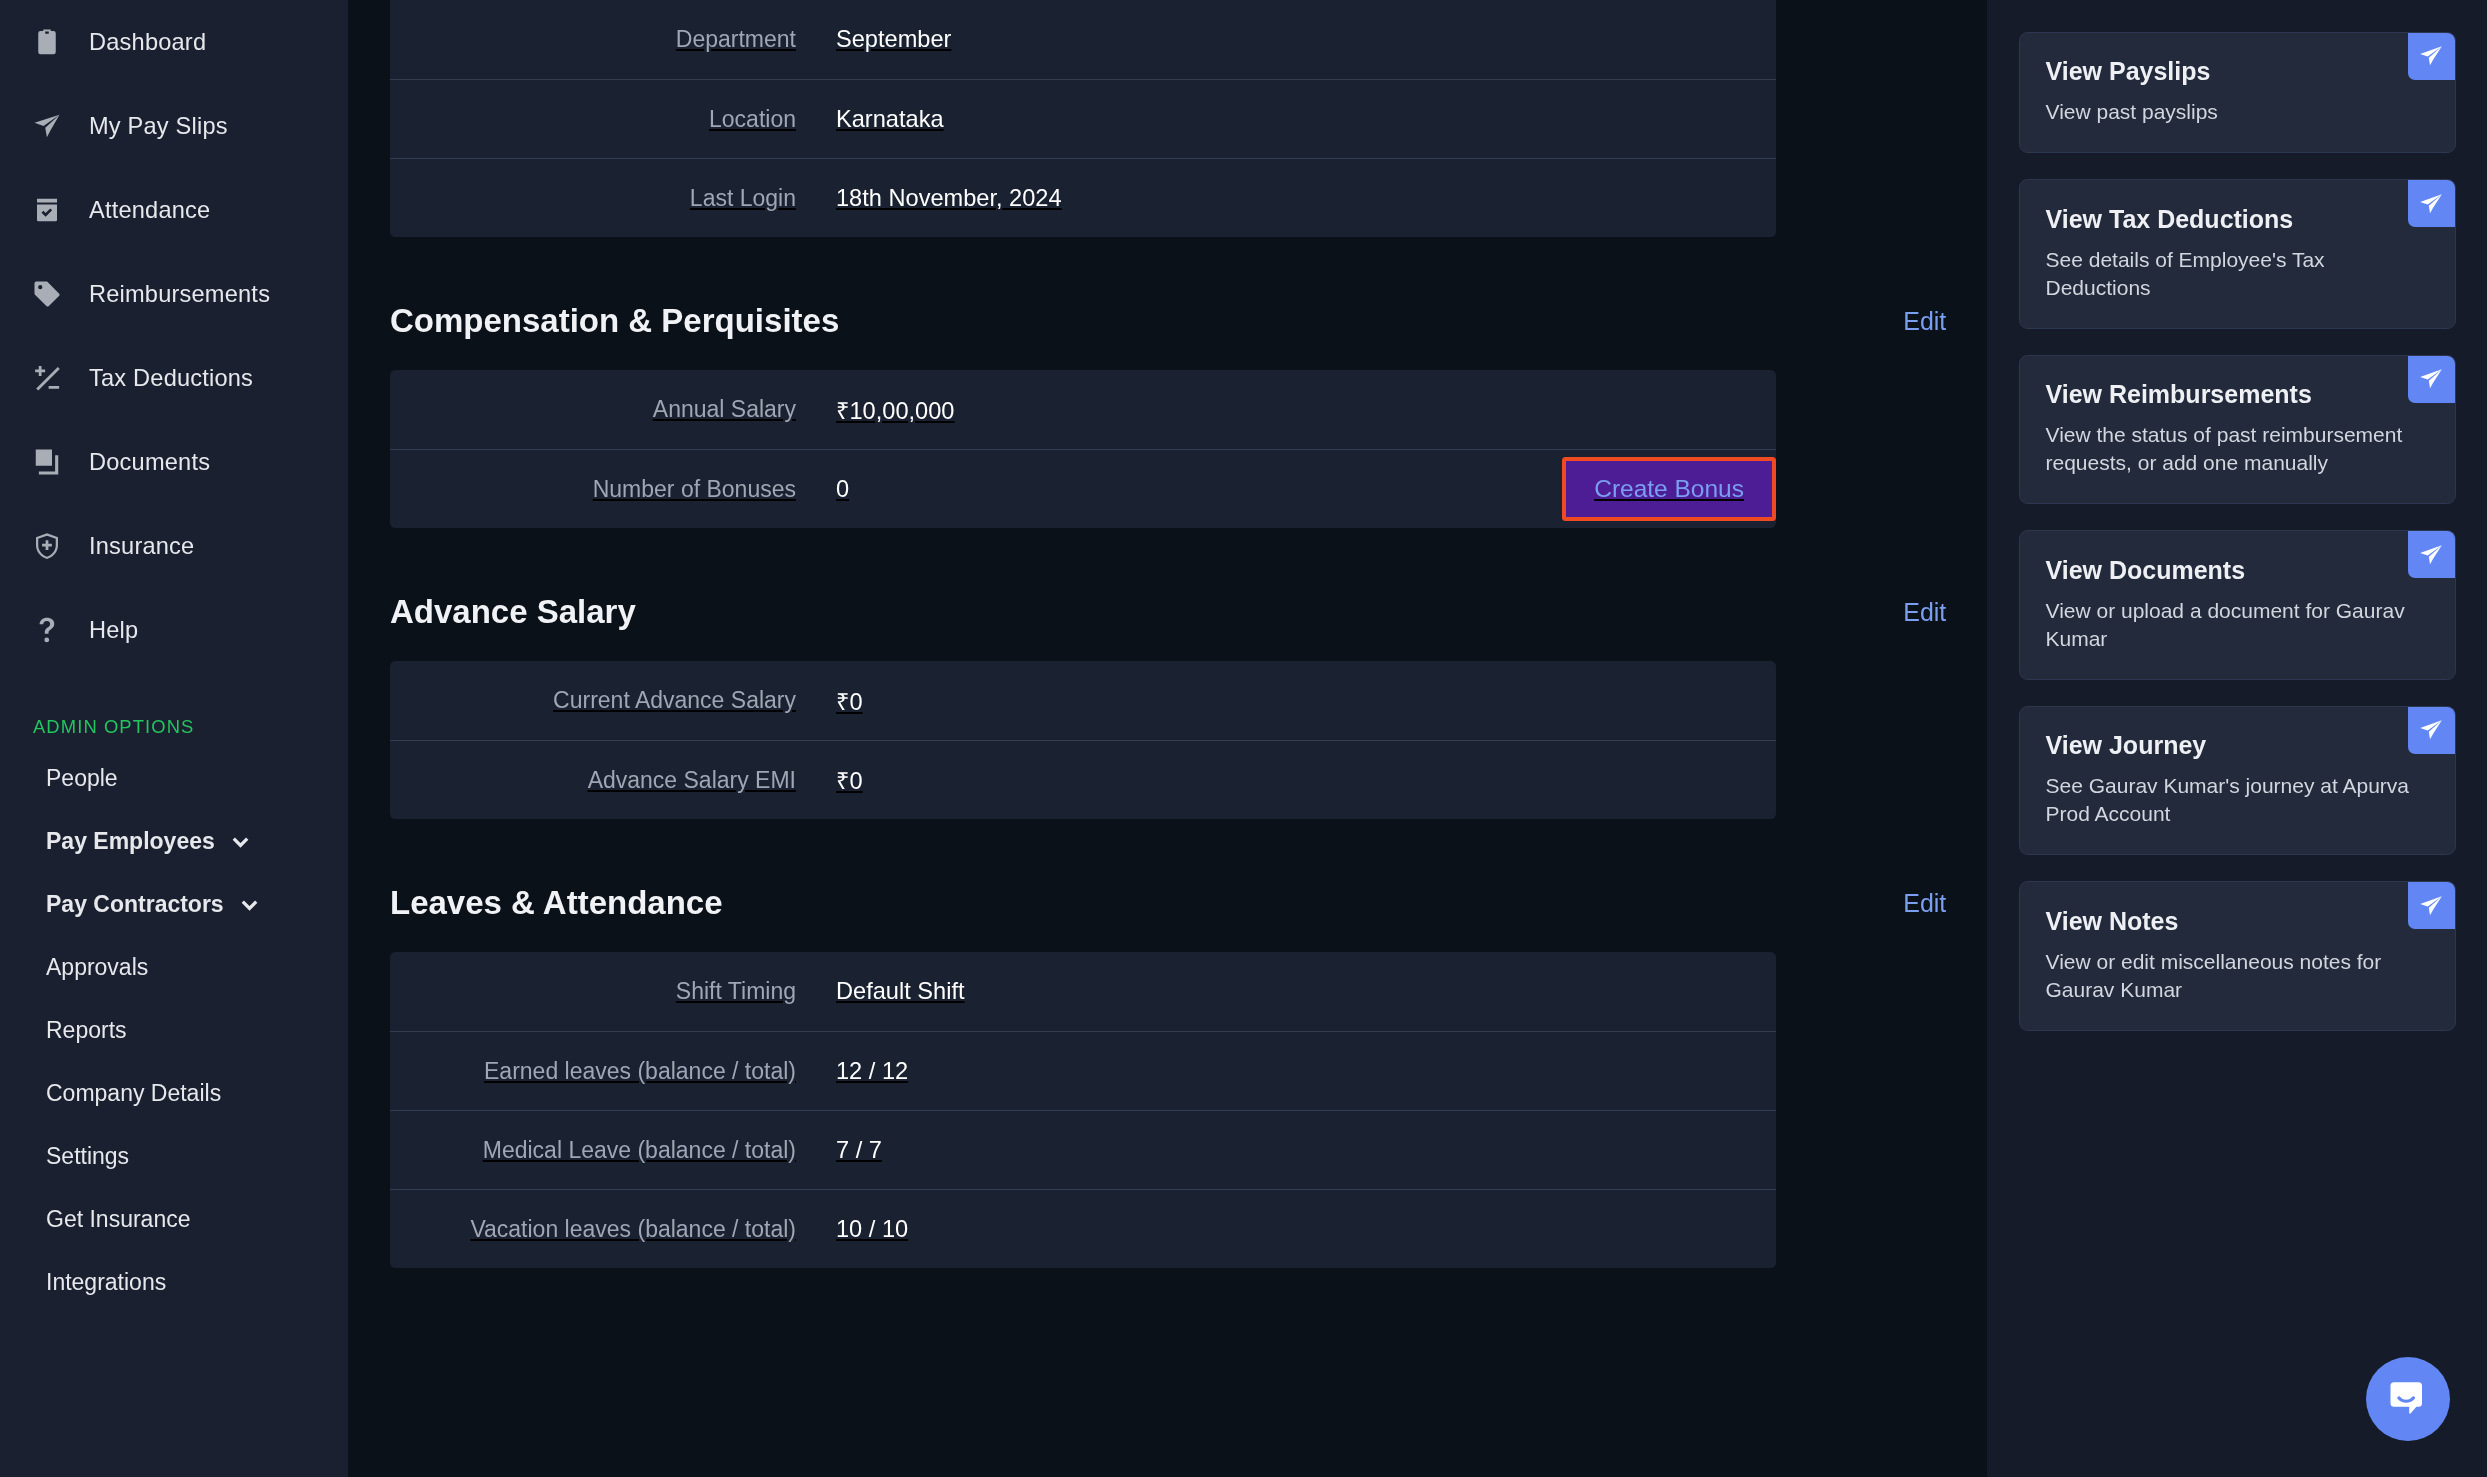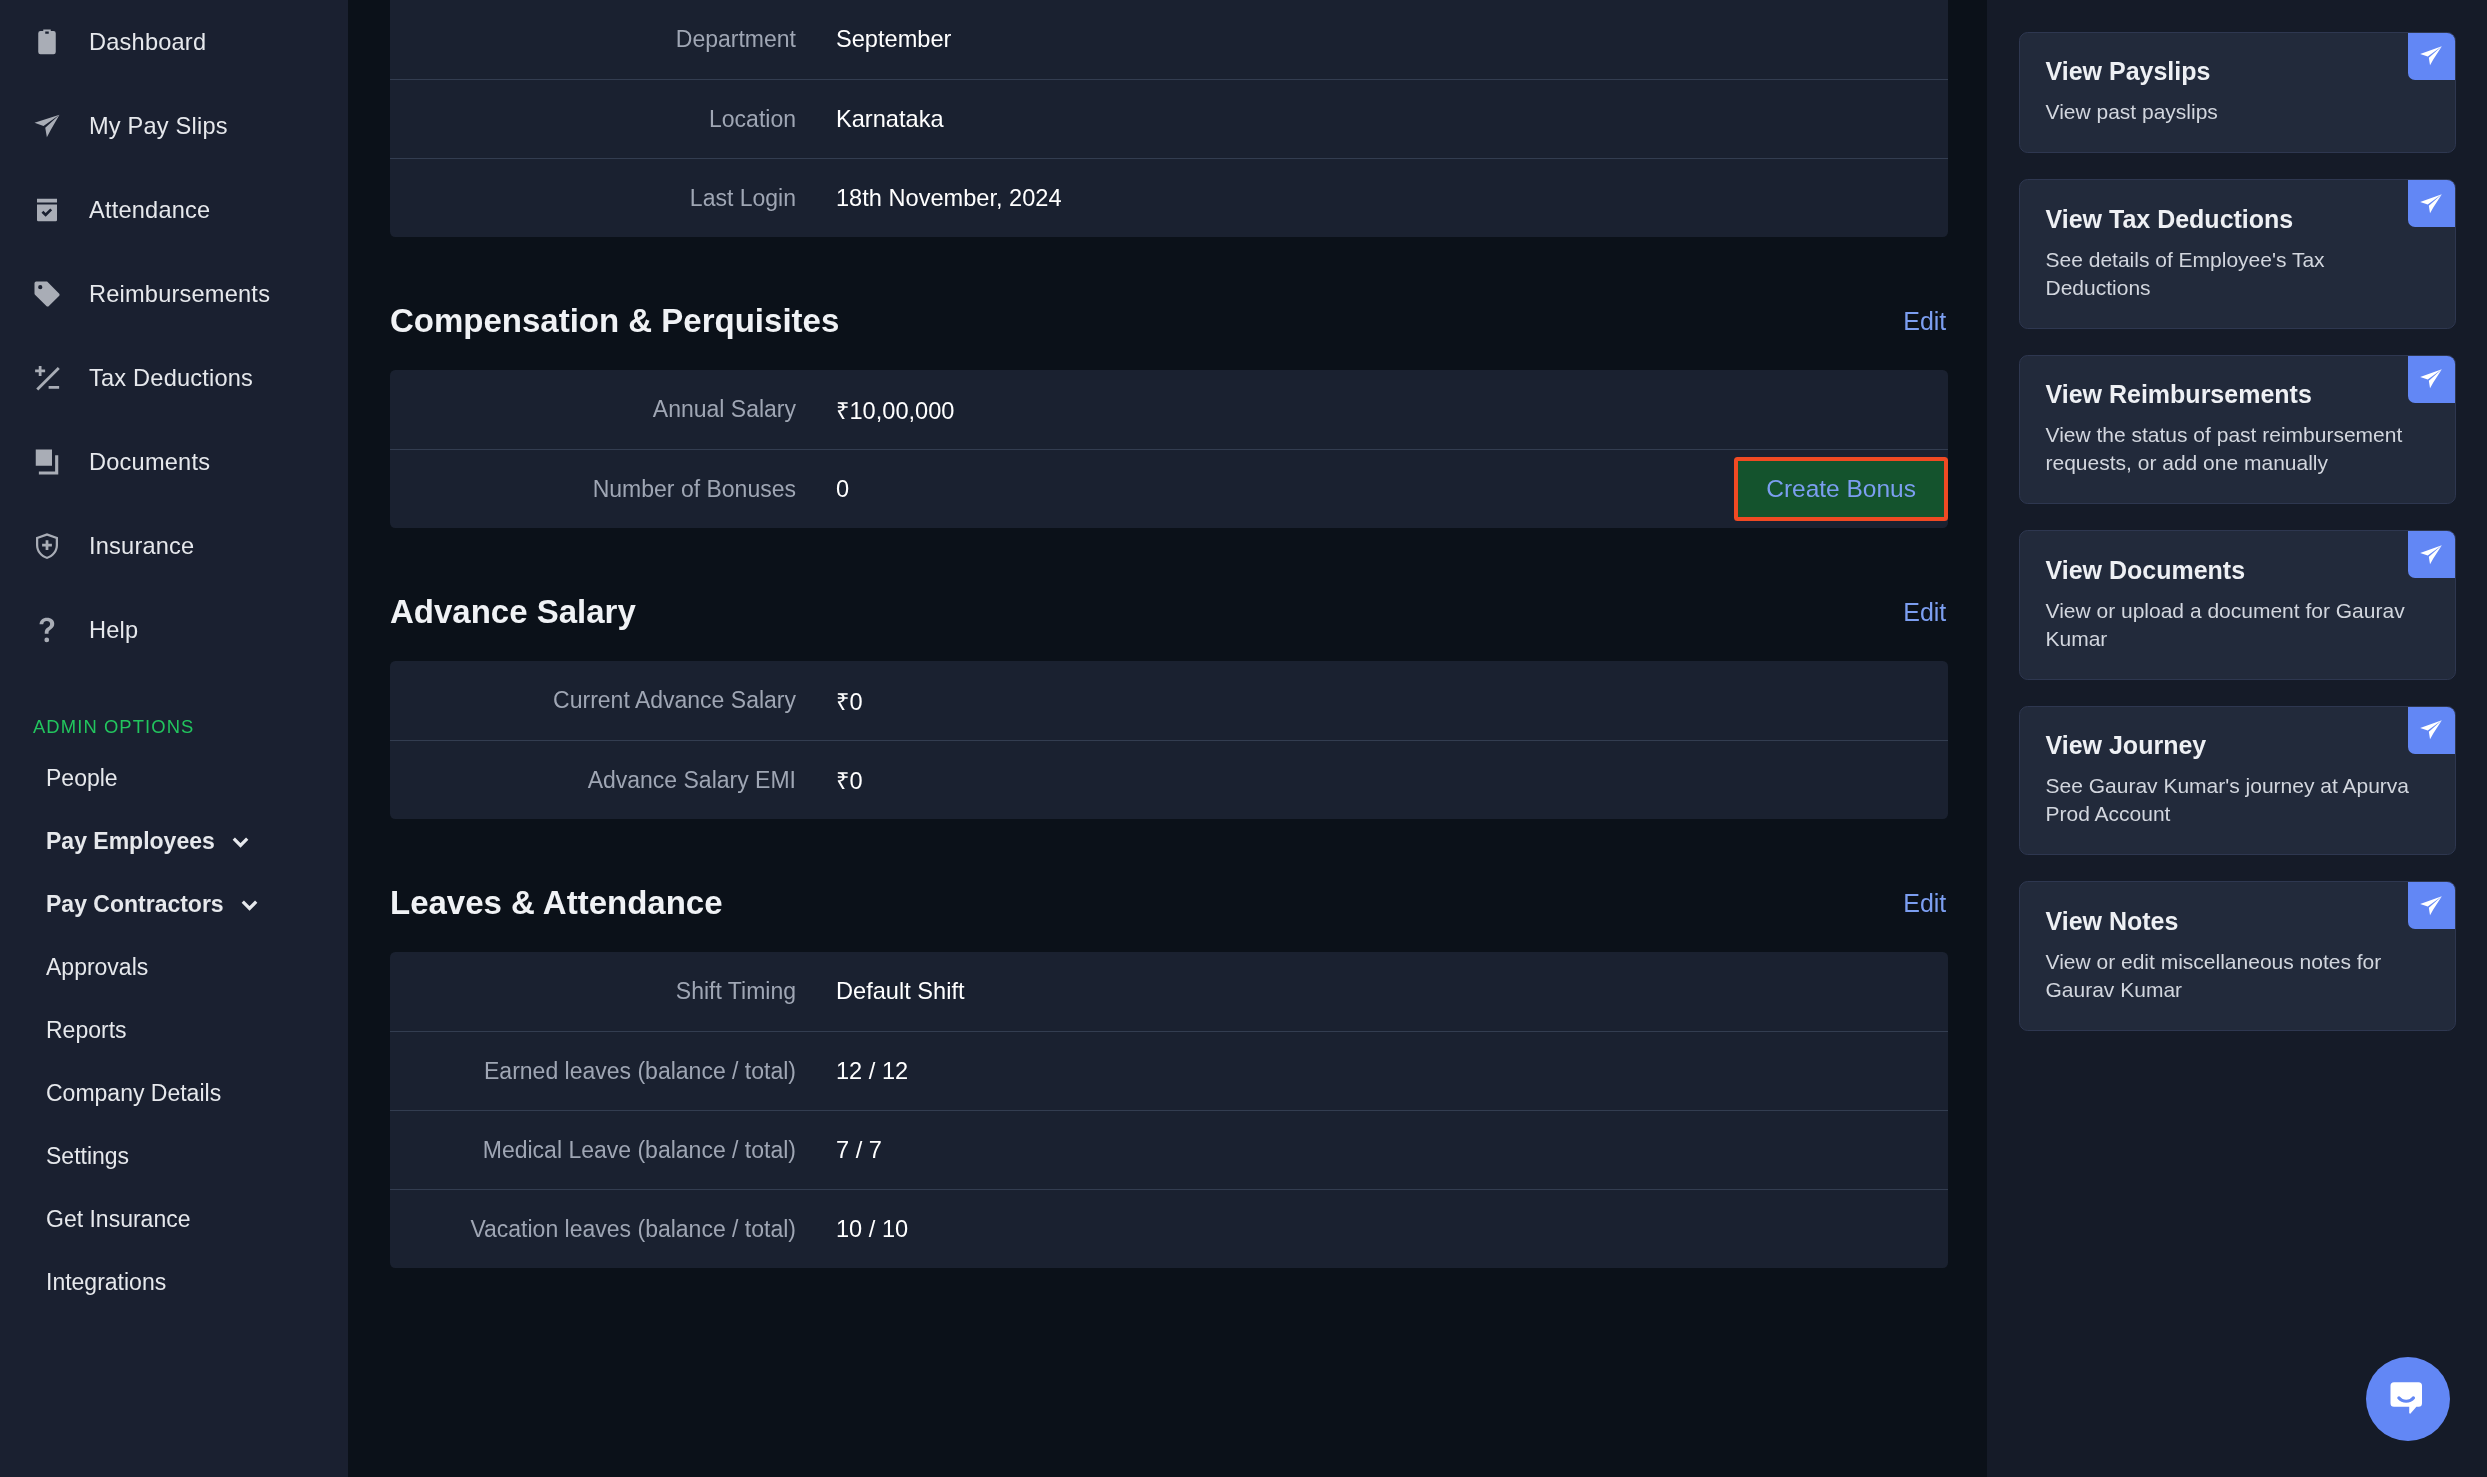--- a/index.html
+++ b/index.html
@@ -60,21 +60,22 @@
     position: relative;
     overflow: hidden;
     padding-left: 42px;
   }
   .content-col { width: 1558px; }
 
   .data-table {
     background: #1a2130;
     border-radius: 5.2px;
     overflow: hidden;
-    width: 1558px;
+    width: 1386px;
+    text-decoration: underline;
   }
   .data-table.clipped-top { border-radius: 0 0 5.2px 5.2px; }
   .drow {
     display: flex; align-items: center;
     height: 79px;
     border-top: 1.7px solid #333d50;
     position: relative;
   }
   .drow:first-child { border-top: none; }
   .drow .dlabel {
@@ -94,21 +95,21 @@
     margin-right: 0;
     font-size: 24.5px;
     color: #7c9ef0;
     padding: 17.5px 31.5px;
     cursor: pointer;
     white-space: nowrap;
   }
   .drow .daction.highlighted {
     border: 4.4px solid #f04a23;
     border-radius: 3.5px;
-    background: #14532d;
+    background: #4c1d95;
     padding: 14px 28px;
   }
 
   .sec-head {
     display: flex; align-items: center; justify-content: space-between;
     width: 1558px;
     margin-top: 65px; margin-bottom: 30px;
   }
   .sec-title { font-size: 33px; font-weight: bold; color: #f0f2f5; }
   .edit-link { font-size: 25px; color: #7c9ef0; cursor: pointer; padding-right: 1.7px; }

